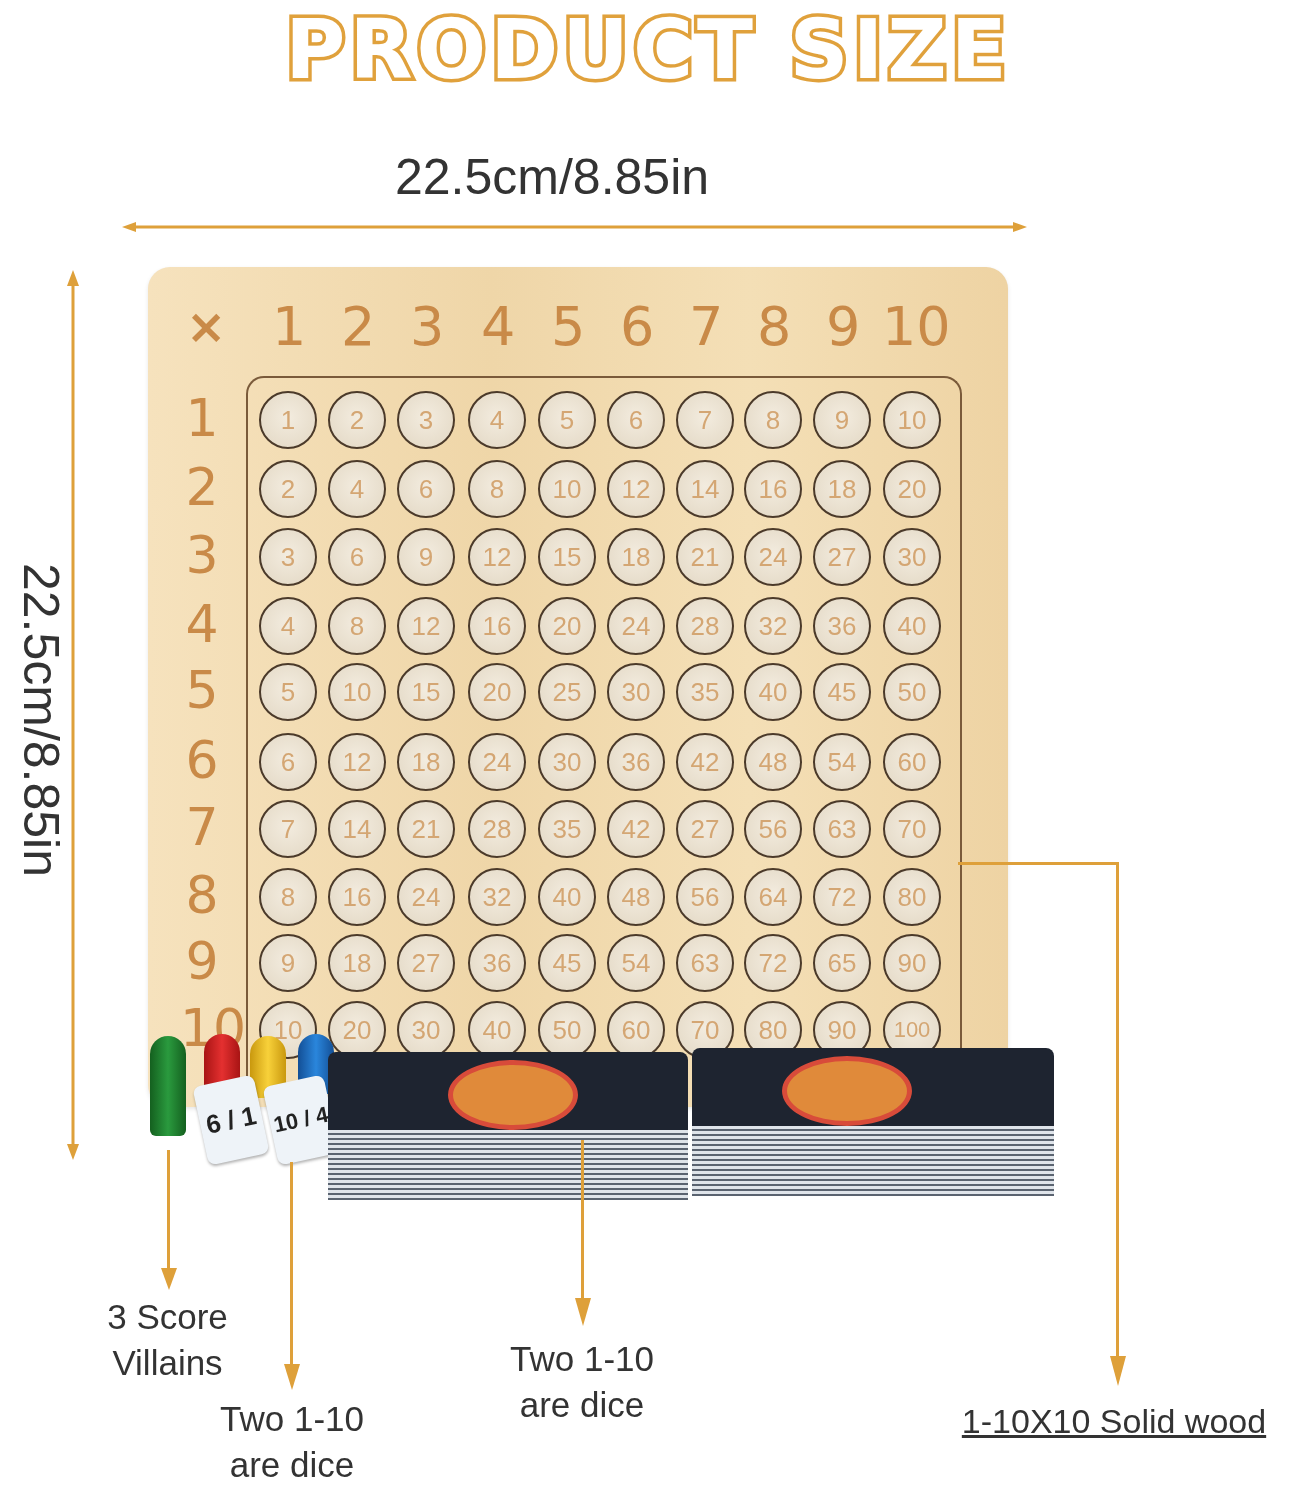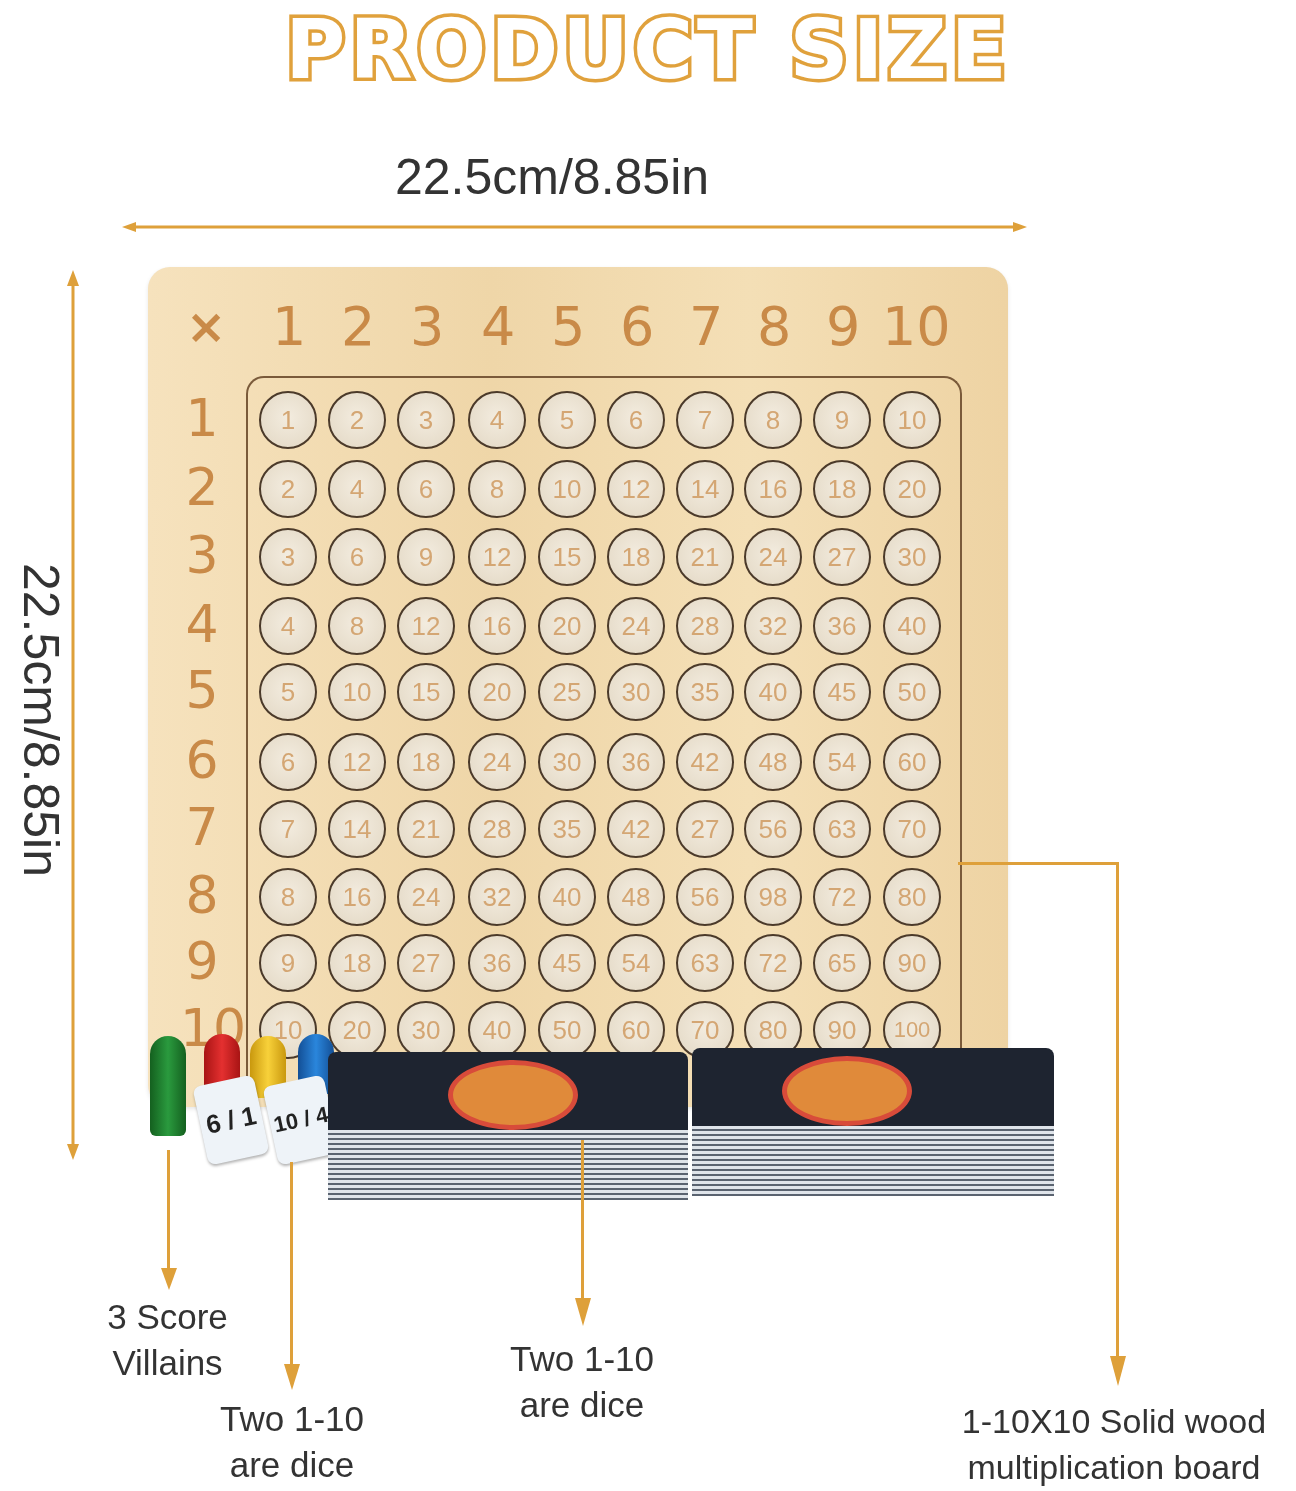--- a/index.html
+++ b/index.html
@@ -143,21 +143,21 @@
     <div class="hole" style="left: 744px; top: 800px;">56</div>
     <div class="hole" style="left: 813px; top: 800px;">63</div>
     <div class="hole" style="left: 883px; top: 800px;">70</div>
     <div class="hole" style="left: 259px; top: 868px;">8</div>
     <div class="hole" style="left: 328px; top: 868px;">16</div>
     <div class="hole" style="left: 397px; top: 868px;">24</div>
     <div class="hole" style="left: 468px; top: 868px;">32</div>
     <div class="hole" style="left: 538px; top: 868px;">40</div>
     <div class="hole" style="left: 607px; top: 868px;">48</div>
     <div class="hole" style="left: 676px; top: 868px;">56</div>
-    <div class="hole" style="left: 744px; top: 868px;">98</div>
+    <div class="hole" style="left: 744px; top: 868px;">64</div>
     <div class="hole" style="left: 813px; top: 868px;">72</div>
     <div class="hole" style="left: 883px; top: 868px;">80</div>
     <div class="hole" style="left: 259px; top: 934px;">9</div>
     <div class="hole" style="left: 328px; top: 934px;">18</div>
     <div class="hole" style="left: 397px; top: 934px;">27</div>
     <div class="hole" style="left: 468px; top: 934px;">36</div>
     <div class="hole" style="left: 538px; top: 934px;">45</div>
     <div class="hole" style="left: 607px; top: 934px;">54</div>
     <div class="hole" style="left: 676px; top: 934px;">63</div>
     <div class="hole" style="left: 744px; top: 934px;">72</div>
@@ -221,16 +221,15 @@
   <div>Villains</div>
 </div>
 <div class="label" style="left:202px;top:1396px;width:180px;">
   <div>Two 1-10</div>
   <div>are dice</div>
 </div>
 <div class="label" style="left:492px;top:1336px;width:180px;">
   <div>Two 1-10</div>
   <div>are dice</div>
 </div>
-<div class="label" style="left:932px;top:1398px;width:364px;font-size:34px;">
+<div class="label" style="left:932px;top:1398px;width:364px;font-size:34px;text-decoration:underline;">
   <div>1-10X10 Solid wood</div>
-  <div>multiplication board</div>
 </div>
 
 </body></html>

